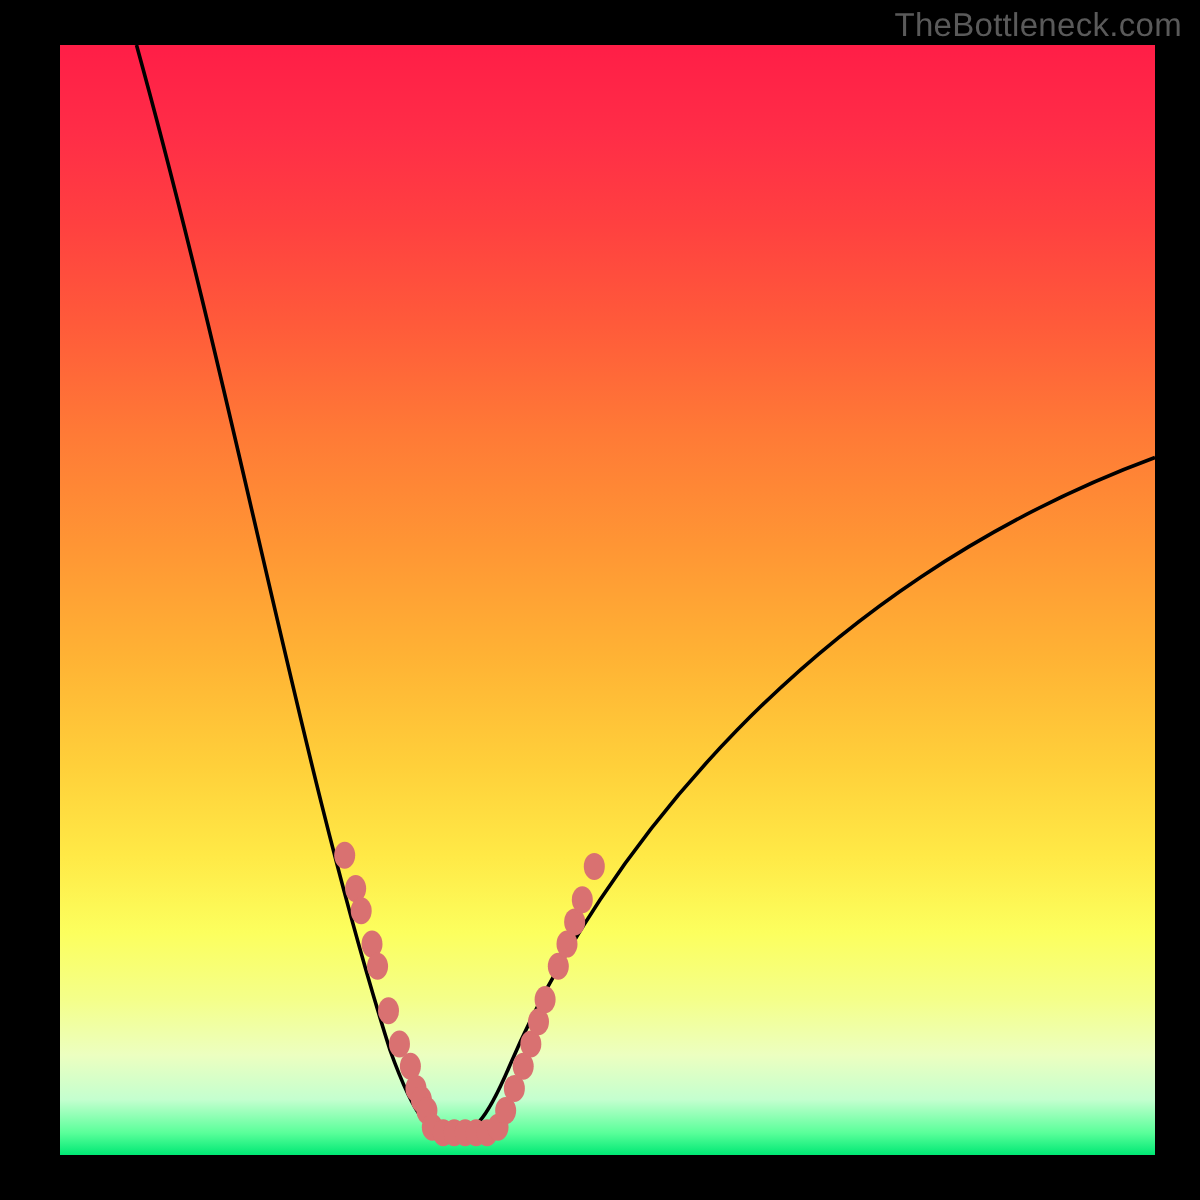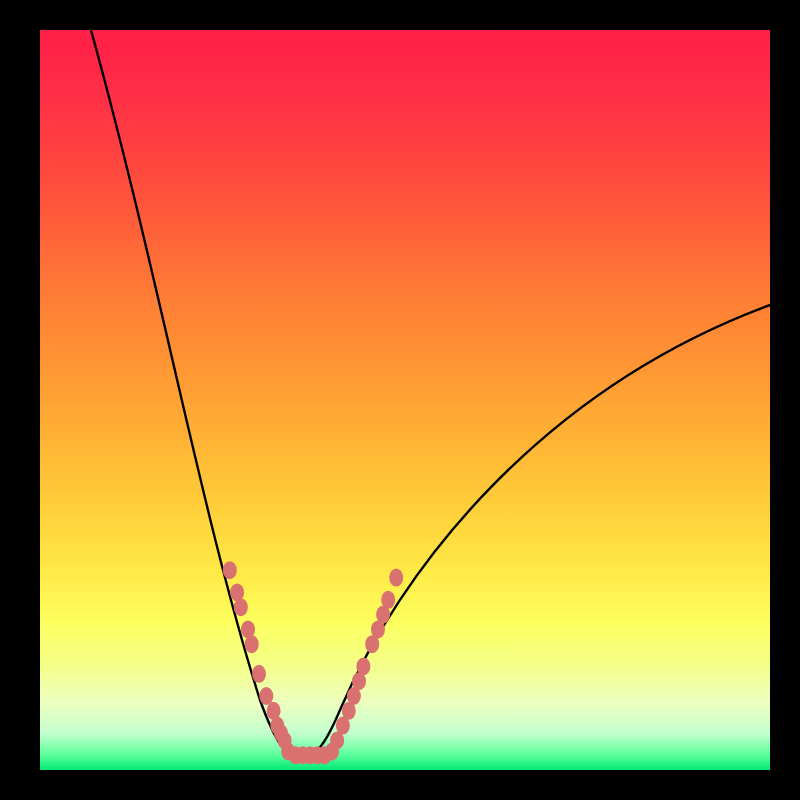--- a/index.html
+++ b/index.html
@@ -61,20 +61,21 @@
     width: 730px;
     height: 740px;
     overflow: visible;
   }
 </style>
 </head>
 <body>
 
 <div class="frame">
 
+  <div class="watermark">TheBottleneck.com</div>
 
   <div class="plot-area">
     <svg class="curve-layer" viewBox="0 0 730 740" preserveAspectRatio="none">
       <path d="M 51 0
                C 120 250, 160 480, 220 670
                C 238 720, 248 726, 260 726
                C 275 726, 283 720, 300 680
                C 360 540, 500 360, 730 275" fill="none" stroke="#000" stroke-width="2.4"></path>
       <g id="marker-group">
           <ellipse cx="189.8" cy="540.2" rx="7" ry="9" fill="#d97171"></ellipse>

